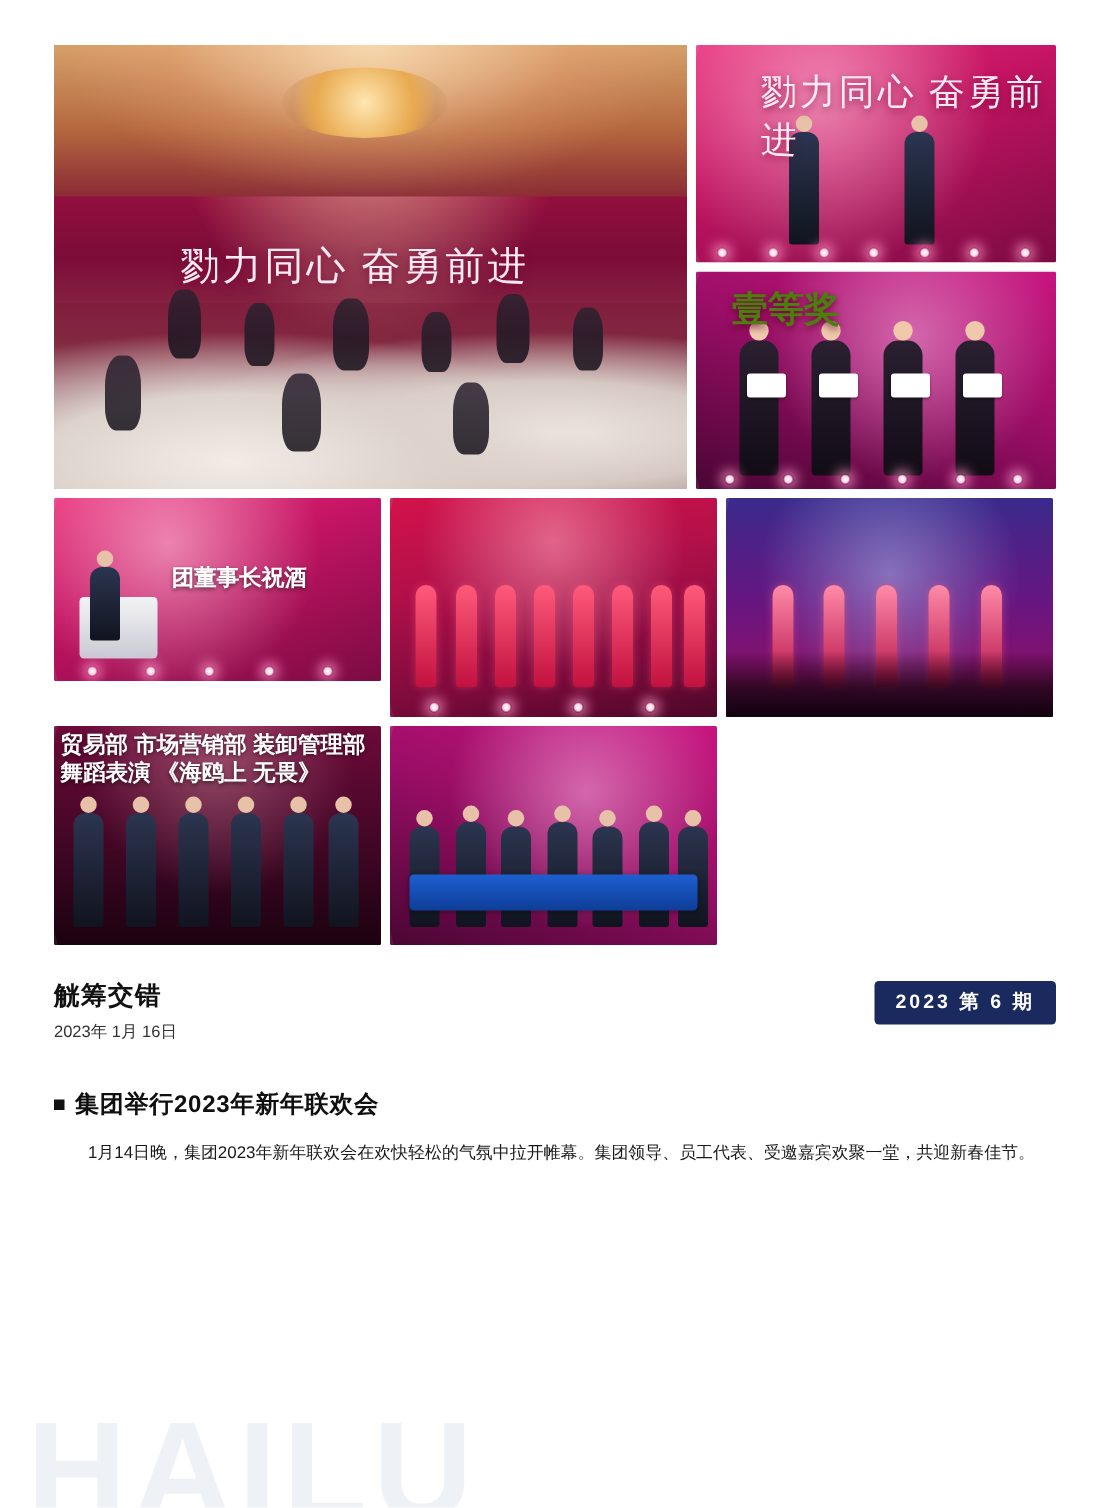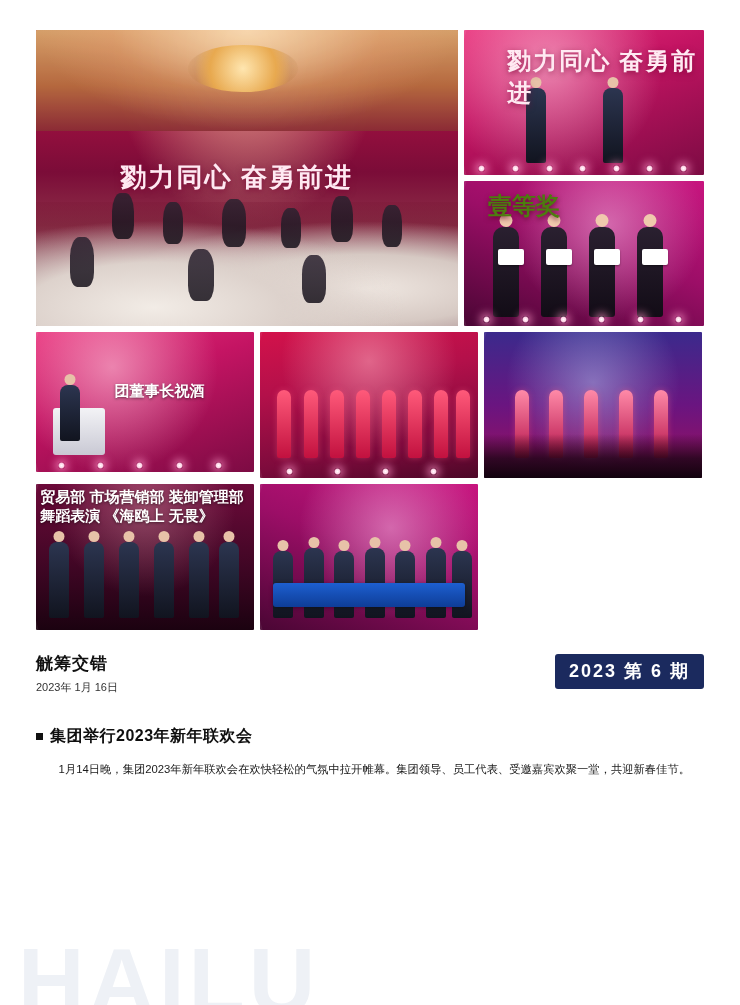--- a/index.html
+++ b/index.html
@@ -251,21 +251,21 @@
   .card {
     position: absolute;
     width: 26px; height: 16px;
     background: #fff;
     border-radius: 2px;
     box-shadow: 0 1px 2px rgba(0,0,0,.4);
   }
   .calligraphy {
     position: absolute;
     color: #ffe9f2;
-    font-weight: bold;
+    font-weight: normal;
     font-family: "Liberation Serif", serif;
     text-shadow: 0 2px 6px rgba(120,0,50,.7);
     letter-spacing: 2px;
     z-index: 5;
   }
   .ribbon-gold {
     position: absolute;
     font-family: "Liberation Serif", serif;
     font-weight: bold;
     color: #4d7c0f;
@@ -298,21 +298,21 @@
     margin-top: 5px;
     font-size: 11px;
     color: #333;
   }
   .issue {
     position: absolute;
     right: 0;
     top: 2px;
     background: #1b2a5e;
     color: #fff;
-    font-size: 18px;
+    font-size: 13px;
     font-weight: bold;
     padding: 5px 14px 6px;
     border-radius: 3px;
     letter-spacing: 2px;
   }
 
   
   .article {
     position: absolute;
     left: 36px;
@@ -417,21 +417,21 @@
           <i style="left:56%"></i>
             <i style="left:72%"></i>
             <i style="left:88%"></i>
         </div>
         <div class="ribbon-gold" style="left:10%;top:6%;font-size:24px">壹等奖</div>
       </div>
     </div>
 
     <div class="row" style="margin-top:-6px">
 
-      <div class="cell" style="width:218px;height:140px">
+      <div class="cell" style="width:218px;height:122px">
         <div class="ph stage-pink"></div>
         <div class="beams"></div>
         <div class="podium"></div>
         <div class="suits">
           <i style="left:11%;bottom:22%;height:40%"></i>
         </div>
         <div class="dot-lights">
           <i style="left:10%"></i>
             <i style="left:28%"></i>
             <i style="left:46%"></i>

